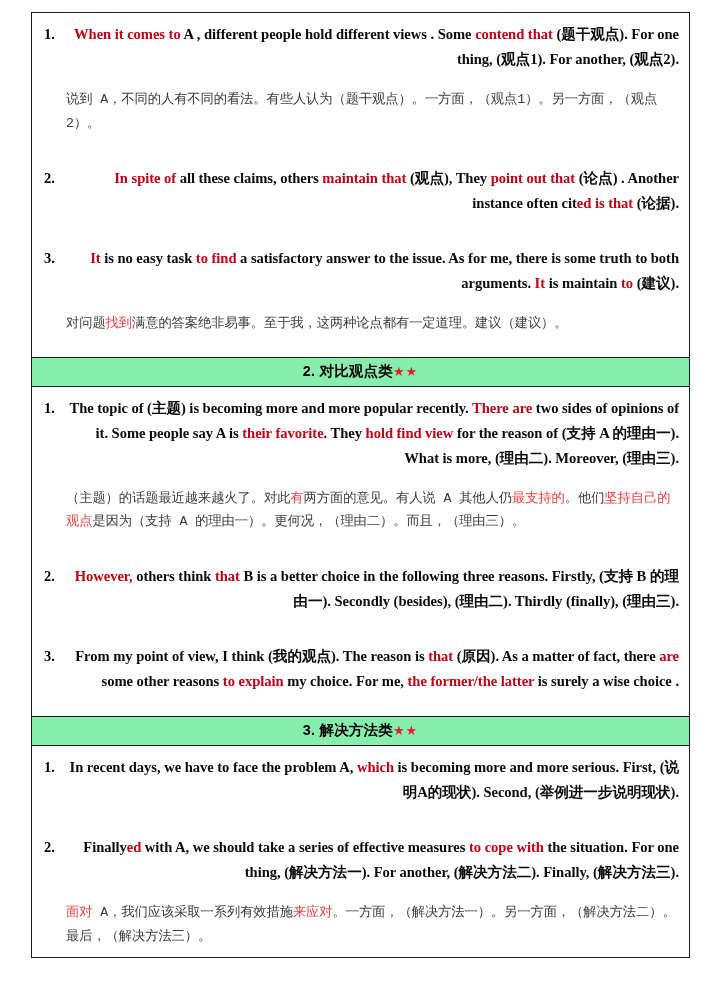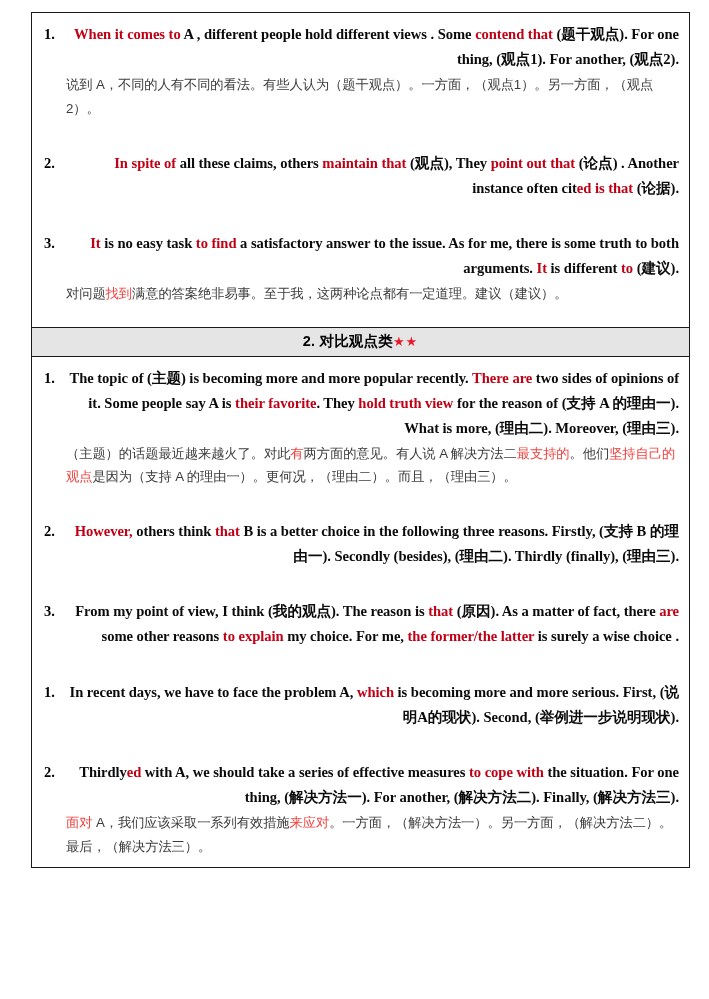--- a/index.html
+++ b/index.html
@@ -22,21 +22,21 @@
   .doc-table {
     position: absolute;
     left: 31px;
     top: 12px;
     width: 659px;
     border: 1.5px solid #1a1a1a;
     box-sizing: border-box;
     background: #fff;
   }
   .section-header {
-    background: #e5e5e5;
+    background: #86efac;
     border-top: 1.5px solid #1a1a1a;
     border-bottom: 1.5px solid #1a1a1a;
     text-align: center;
     font-family: "Liberation Sans", "DejaVu Sans", sans-serif;
     font-weight: bold;
     font-size: 14.5px;
     color: #000;
     padding: 4px 0 5px 0;
     letter-spacing: 0.2px;
   }
@@ -69,25 +69,25 @@
   .en-line {
     font-family: "Liberation Serif", "DejaVu Serif", serif;
     font-weight: bold;
     font-size: 14.6px;
     line-height: 1.72;
     color: #0b0b0b;
     text-align: right;
     letter-spacing: -0.05px;
   }
   .cn-line {
-    font-family: Liberation Sans, sans-serif;
+    font-family: Liberation Mono, monospace;
     font-size: 13.3px;
     line-height: 1.78;
     color: #3b3b3b;
-    margin-top: 1px;
+    margin-top: 16px;
     letter-spacing: -0.1px;
   }
   .r {  
     color: #c00014;
   }
   .cr { 
     color: #f2413f;
   }
   .spacer-short { height: 12px; }
 </style>
@@ -107,56 +107,57 @@
       <div class="entry">
         <div class="entry-num">2.</div>
         <div class="entry-body">
           <div class="en-line"><span class="r">In spite of</span><span> all these claims, others </span><span class="r">maintain that</span><span> (观点), They </span><span class="r">point out that</span><span> (论点) . Another instance often cit</span><span class="r">ed is that</span><span> (论据).</span></div>
         </div>
       </div>
       <div class="spacer-short"></div>
       <div class="entry">
         <div class="entry-num">3.</div>
         <div class="entry-body">
-          <div class="en-line"><span class="r">It</span><span> is no easy task </span><span class="r">to find</span><span> a satisfactory answer to the issue. As for me, there is some truth to both arguments. </span><span class="r">It</span><span> is different </span><span class="r">to</span><span> (建议).</span></div>
+          <div class="en-line"><span class="r">It</span><span> is no easy task </span><span class="r">to find</span><span> a satisfactory answer to the issue. As for me, there is some truth to both arguments. </span><span class="r">It</span><span> is maintain </span><span class="r">to</span><span> (建议).</span></div>
           <div class="cn-line"><span>对问题</span><span class="cr">找到</span><span>满意的答案绝非易事。至于我，这两种论点都有一定道理。建议（建议）。</span></div>
         </div>
       </div>
       <div class="spacer-short"></div>
       <div class="section-header"><span>2. 对比观点类</span><span class="stars">★★</span></div>
       <div class="entry">
         <div class="entry-num">1.</div>
         <div class="entry-body">
-          <div class="en-line"><span>The topic of (主题) is becoming more and more popular recently. </span><span class="r">There are</span><span> two sides of opinions of it. Some people say A is </span><span class="r">their favorite</span><span>. They </span><span class="r">hold truth view</span><span> for the reason of (支持 A 的理由一). What is more, (理由二). Moreover, (理由三).</span></div>
-          <div class="cn-line"><span>（主题）的话题最近越来越火了。对此</span><span class="cr">有</span><span>两方面的意见。有人说 A 解决方法二</span><span class="cr">最支持的</span><span>。他们</span><span class="cr">坚持自己的观点</span><span>是因为（支持 A 的理由一）。更何况，（理由二）。而且，（理由三）。</span></div>
+          <div class="en-line"><span>The topic of (主题) is becoming more and more popular recently. </span><span class="r">There are</span><span> two sides of opinions of it. Some people say A is </span><span class="r">their favorite</span><span>. They </span><span class="r">hold find view</span><span> for the reason of (支持 A 的理由一). What is more, (理由二). Moreover, (理由三).</span></div>
+          <div class="cn-line"><span>（主题）的话题最近越来越火了。对此</span><span class="cr">有</span><span>两方面的意见。有人说 A 其他人仍</span><span class="cr">最支持的</span><span>。他们</span><span class="cr">坚持自己的观点</span><span>是因为（支持 A 的理由一）。更何况，（理由二）。而且，（理由三）。</span></div>
         </div>
       </div>
       <div class="spacer-short"></div>
       <div class="entry">
         <div class="entry-num">2.</div>
         <div class="entry-body">
           <div class="en-line"><span class="r">However,</span><span> others think </span><span class="r">that</span><span> B is a better choice in the following three reasons. Firstly, (支持 B 的理由一). Secondly (besides), (理由二). Thirdly (finally), (理由三).</span></div>
         </div>
       </div>
       <div class="spacer-short"></div>
       <div class="entry">
         <div class="entry-num">3.</div>
         <div class="entry-body">
           <div class="en-line"><span>From my point of view, I think (我的观点). The reason is </span><span class="r">that</span><span> (原因). As a matter of fact, there </span><span class="r">are</span><span> some other reasons </span><span class="r">to explain</span><span> my choice. For me, </span><span class="r">the former/the latter</span><span> is surely a wise choice .</span></div>
         </div>
       </div>
       <div class="spacer-short"></div>
+      <div class="section-header"><span>3. 解决方法类</span><span class="stars">★★</span></div>
       <div class="entry">
         <div class="entry-num">1.</div>
         <div class="entry-body">
           <div class="en-line"><span>In recent days, we have to face the problem A, </span><span class="r">which</span><span> is becoming more and more serious. First, (说明A的现状). Second, (举例进一步说明现状).</span></div>
         </div>
       </div>
       <div class="spacer-short"></div>
       <div class="entry">
         <div class="entry-num">2.</div>
         <div class="entry-body">
-          <div class="en-line"><span>Thirdly</span><span class="r">ed</span><span> with A, we should take a series of effective measures </span><span class="r">to cope with</span><span> the situation. For one thing, (解决方法一). For another, (解决方法二). Finally, (解决方法三).</span></div>
+          <div class="en-line"><span>Finally</span><span class="r">ed</span><span> with A, we should take a series of effective measures </span><span class="r">to cope with</span><span> the situation. For one thing, (解决方法一). For another, (解决方法二). Finally, (解决方法三).</span></div>
           <div class="cn-line"><span class="cr">面对</span><span> A，我们应该采取一系列有效措施</span><span class="cr">来应对</span><span>。一方面，（解决方法一）。另一方面，（解决方法二）。最后，（解决方法三）。</span></div>
         </div>
       </div>
     </div>
 </div>
 
 </body></html>

